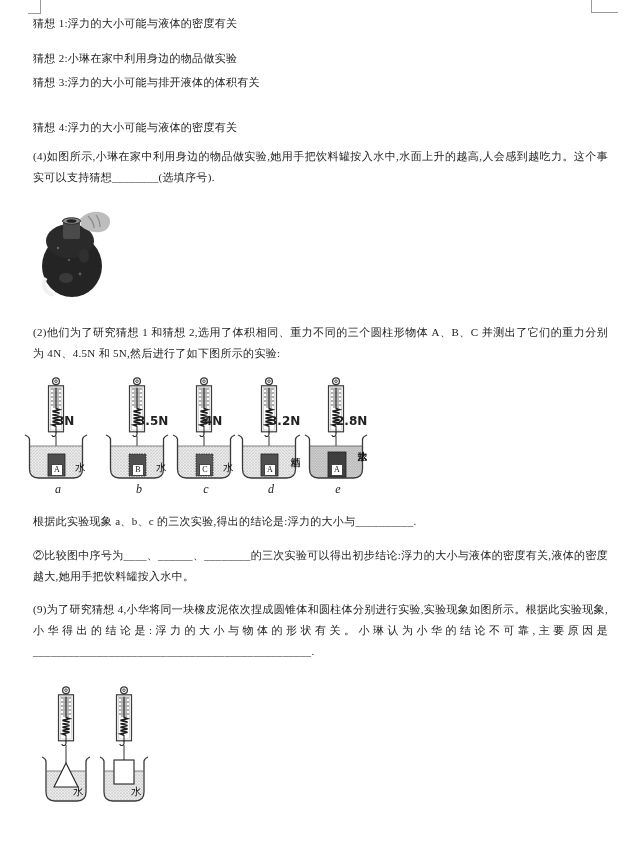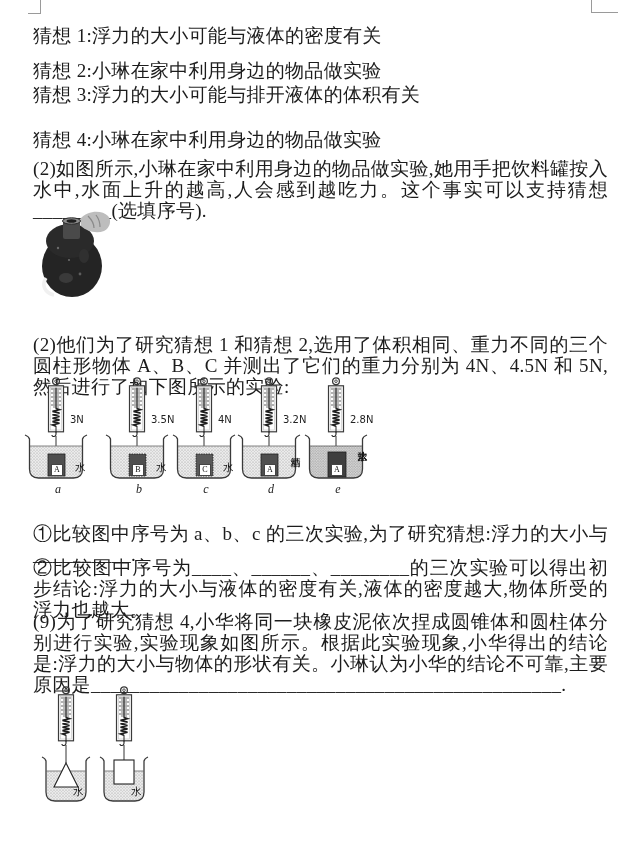--- a/index.html
+++ b/index.html
@@ -2,31 +2,31 @@
 <html><head>
 <meta charset="utf-8">
 <style>
   html,body{margin:0;padding:0;}
   body{
     width:638px;height:864px;position:relative;background:#ffffff;
     font-family:"Liberation Serif","DejaVu Serif",serif;
     color:#1c1c1c;overflow:hidden;
   }
   .abs{position:absolute;}
-  .txt{font-size:19px;line-height:21px;letter-spacing:0.3px;margin-top:12px;}
+  .txt{font-size:11px;line-height:21px;letter-spacing:0.3px;}
   .guess{left:33px;width:560px;white-space:nowrap;}
   .para{left:33px;width:575px;text-align:justify;}
   
   .crop-left{left:28px;top:0;width:12px;height:13px;border-right:1px solid #9a9a9a;border-bottom:1px solid #9a9a9a;}
   .crop-right{left:591px;top:0;width:26px;height:12px;border-left:1px solid #9a9a9a;border-bottom:1px solid #9a9a9a;}
   
   .fig{position:absolute;}
   .setup{position:absolute;width:80px;height:122px;top:0;}
   .setup svg{position:absolute;left:0;top:0;}
-  .reading{position:absolute;left:52px;top:37px;font-family:"DejaVu Sans",sans-serif;font-size:10px;color:#222;}
+  .reading{position:absolute;left:38px;top:37px;font-family:"DejaVu Sans",sans-serif;font-size:12px;color:#222;font-weight:bold;}
   .obj-box{position:absolute;left:33px;top:87px;width:10px;height:10px;background:#fff;border:1px solid #444;
            font-family:"Liberation Serif",serif;font-size:8px;line-height:10px;text-align:center;color:#111;}
   .liq{position:absolute;left:57px;top:84px;font-size:10.5px;color:#111;}
   .liq.vert{left:59px;top:72px;writing-mode:vertical-rl;text-orientation:upright;letter-spacing:0;line-height:11px;font-size:10px;}
   .liq.vert3{top:66px;}
   .setup-letter{position:absolute;left:0;top:105px;width:80px;text-align:center;
                 font-family:"Liberation Serif",serif;font-style:italic;font-size:12px;color:#222;}
   .fig2-setup{position:absolute;width:56px;height:125px;top:0;}
   .fig2-liq{position:absolute;left:33px;top:99px;font-size:10.5px;color:#111;}
 </style>
@@ -68,23 +68,23 @@
     </symbol>
   </defs>
 </svg>
 
 <div class="abs crop-left"></div>
 <div class="abs crop-right"></div>
 
 <div class="abs txt guess" style="top:13px">猜想 1:浮力的大小可能与液体的密度有关</div>
 <div class="abs txt guess" style="top:48px">猜想 2:小琳在家中利用身边的物品做实验</div>
 <div class="abs txt guess" style="top:72px">猜想 3:浮力的大小可能与排开液体的体积有关</div>
-<div class="abs txt guess" style="top:117px">猜想 4:小琳在家中利用身边的物品做实验</div>
-
-<div class="abs txt para" style="top:146px">(2)如图所示,小琳在家中利用身边的物品做实验,她用手把饮料罐按入水中,水面上升的越高,人会感到越吃力。这个事实可以支持猜想________(选填序号).</div>
+<div class="abs txt guess" style="top:117px">猜想 4:浮力的大小可能与液体的密度有关</div>
+
+<div class="abs txt para" style="top:146px">(4)如图所示,小琳在家中利用身边的物品做实验,她用手把饮料罐按入水中,水面上升的越高,人会感到越吃力。这个事实可以支持猜想________(选填序号).</div>
 
 <div class="abs" style="left:36px;top:208px;width:78px;height:95px">
   <svg width="78" height="95" viewBox="0 0 78 95">
     <ellipse cx="36" cy="58" rx="30" ry="31" fill="#242424"></ellipse>
     <ellipse cx="34" cy="33" rx="24" ry="17" fill="#2a2a2a"></ellipse>
     <path d="M44 11 C52 2 66 2 72 8 C76 12 74 20 68 23 C60 26 50 23 45 18 Z" fill="#bdbdbd"></path>
     <path d="M52 8 C56 12 58 16 58 20 M60 7 C63 11 64 15 64 19" fill="none" stroke="#8a8a8a" stroke-width="1.2"></path>
     <rect x="27" y="12" width="17" height="19" rx="2" fill="#4a4a4a"></rect>
     <ellipse cx="35.5" cy="13" rx="9" ry="3.2" fill="#8c8c8c" stroke="#2b2b2b" stroke-width="1"></ellipse>
     <ellipse cx="35.5" cy="13" rx="5" ry="1.8" fill="#1f1f1f"></ellipse>
@@ -180,23 +180,23 @@
         <rect x="24" y="18" width="18" height="25" fill="#3f3f3f" stroke="#222" stroke-width="0.8"></rect>
       </g>
     </svg>
     <span class="reading">2.8N</span>
     <span class="obj-box">A</span>
     <span class="liq vert vert3">浓盐水</span>
     <span class="setup-letter">e</span>
   </div>
 </div>
 
-<div class="abs txt para" style="top:511px">①比较图中序号为 a、b、c 的三次实验,为了研究猜想:浮力的大小与__________.</div>
-
-<div class="abs txt para" style="top:545px">②比较图中序号为____、______、________的三次实验可以得出初步结论:浮力的大小与液体的密度有关,液体的密度越大,物体所受的浮力也越大。</div>
+<div class="abs txt para" style="top:511px">根据此实验现象 a、b、c 的三次实验,得出的结论是:浮力的大小与__________.</div>
+
+<div class="abs txt para" style="top:545px">②比较图中序号为____、______、________的三次实验可以得出初步结论:浮力的大小与液体的密度有关,液体的密度越大,她用手把饮料罐按入水中。</div>
 
 <div class="abs txt para" style="top:599px">(9)为了研究猜想 4,小华将同一块橡皮泥依次捏成圆锥体和圆柱体分别进行实验,实验现象如图所示。根据此实验现象,小华得出的结论是:浮力的大小与物体的形状有关。小琳认为小华的结论不可靠,主要原因是________________________________________________.</div>
 
 <div class="fig" style="left:40px;top:686px;width:160px;height:126px">
 
   <div class="fig2-setup" style="left:0">
     <svg width="56" height="125" viewBox="0 0 56 125">
       <use href="#sym-scale" xlink:href="#sym-scale" x="14" y="0" width="24" height="64"></use>
       <line x1="26" y1="59" x2="26" y2="77" stroke="#333" stroke-width="1"></line>
       <g transform="translate(1,70)">

